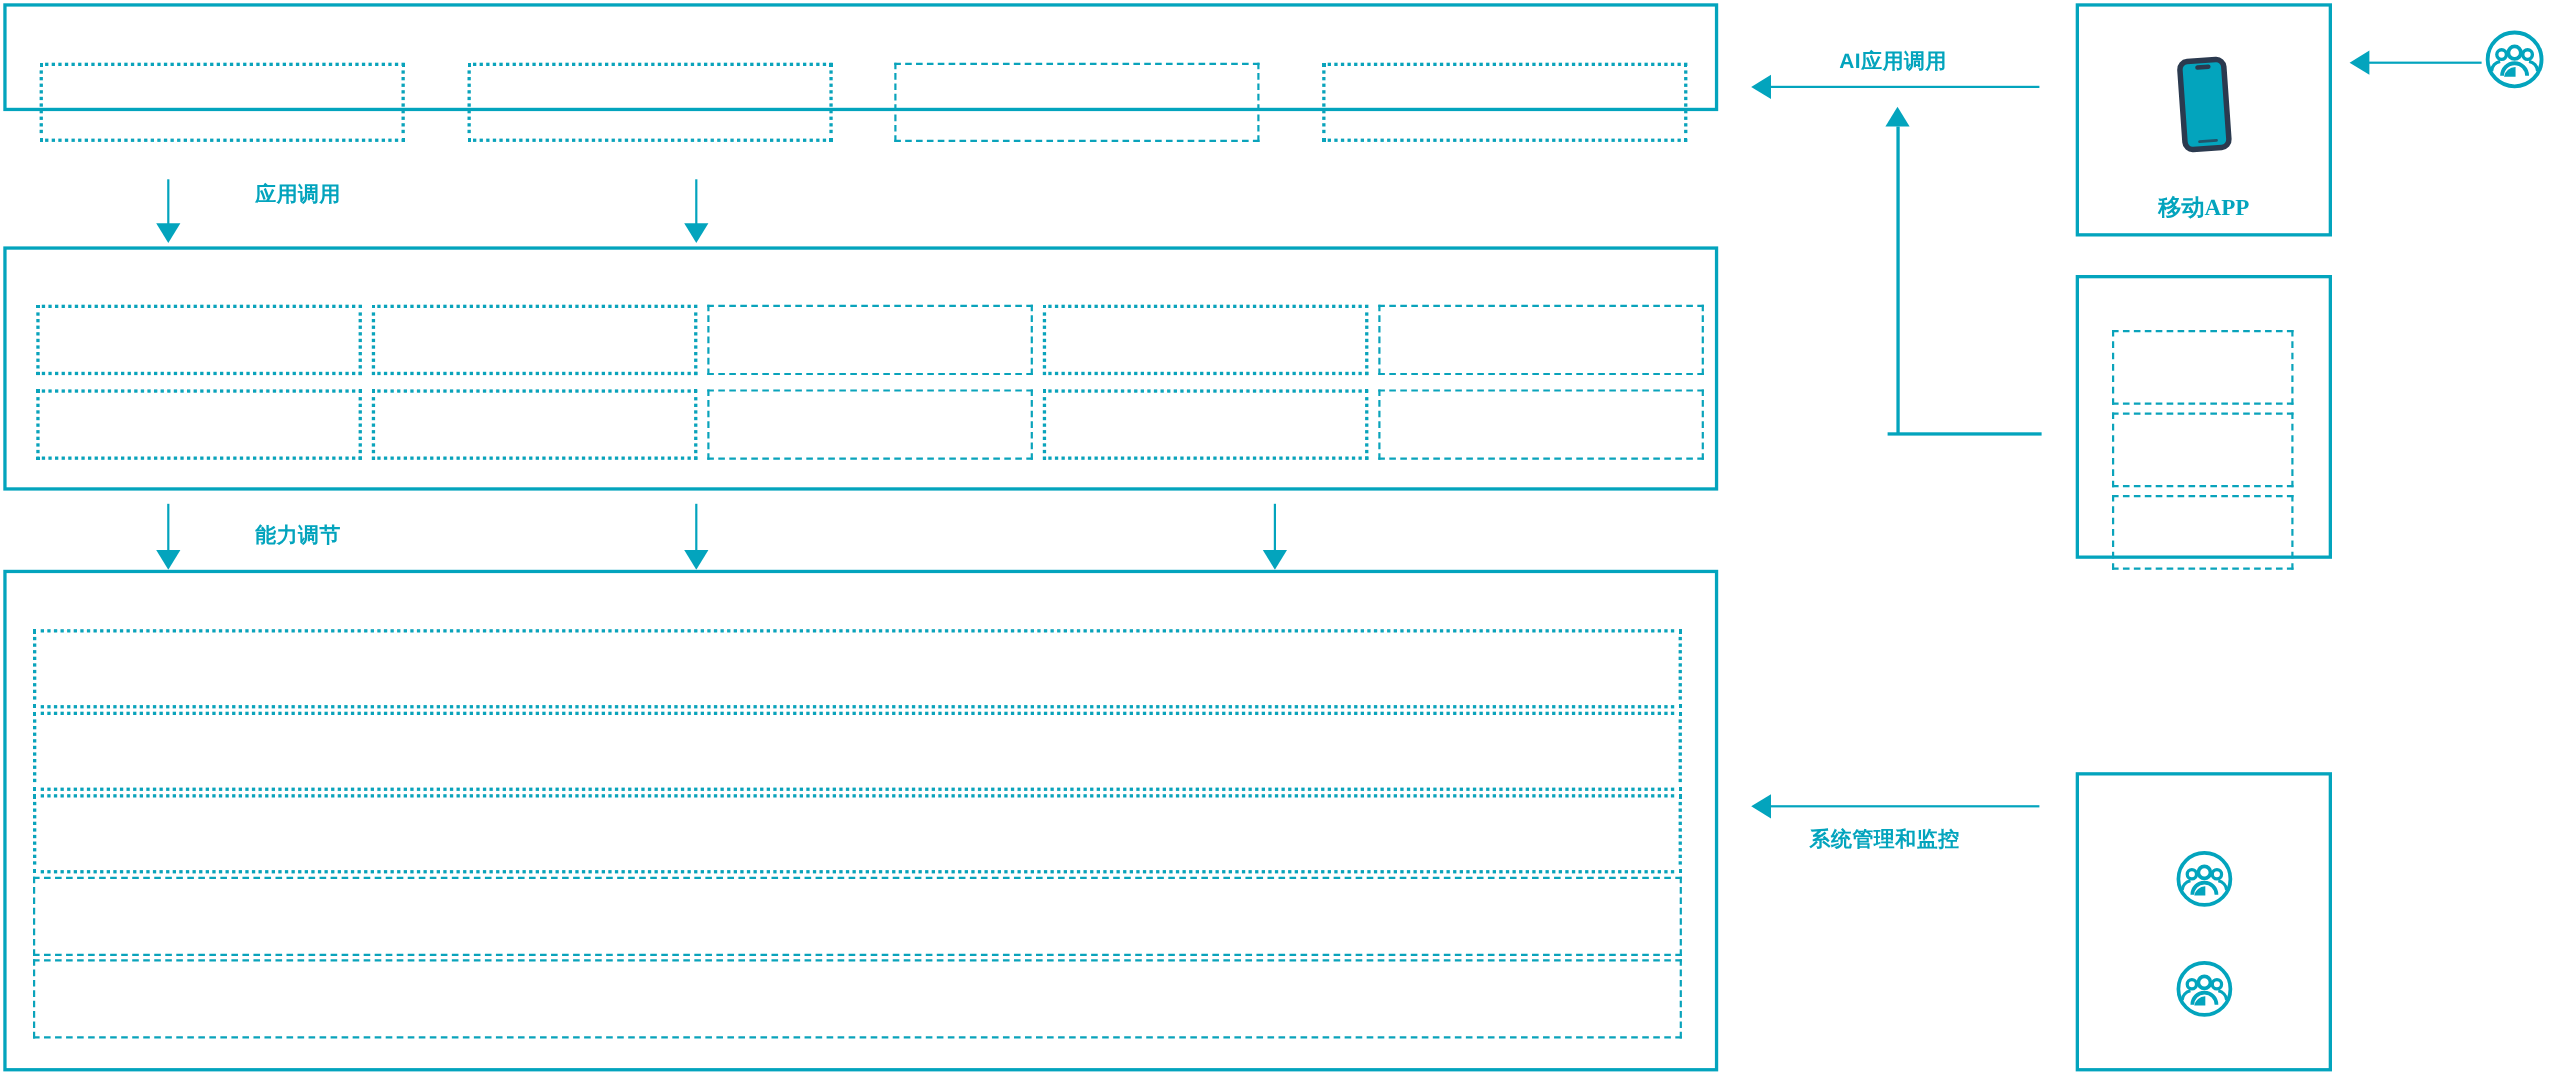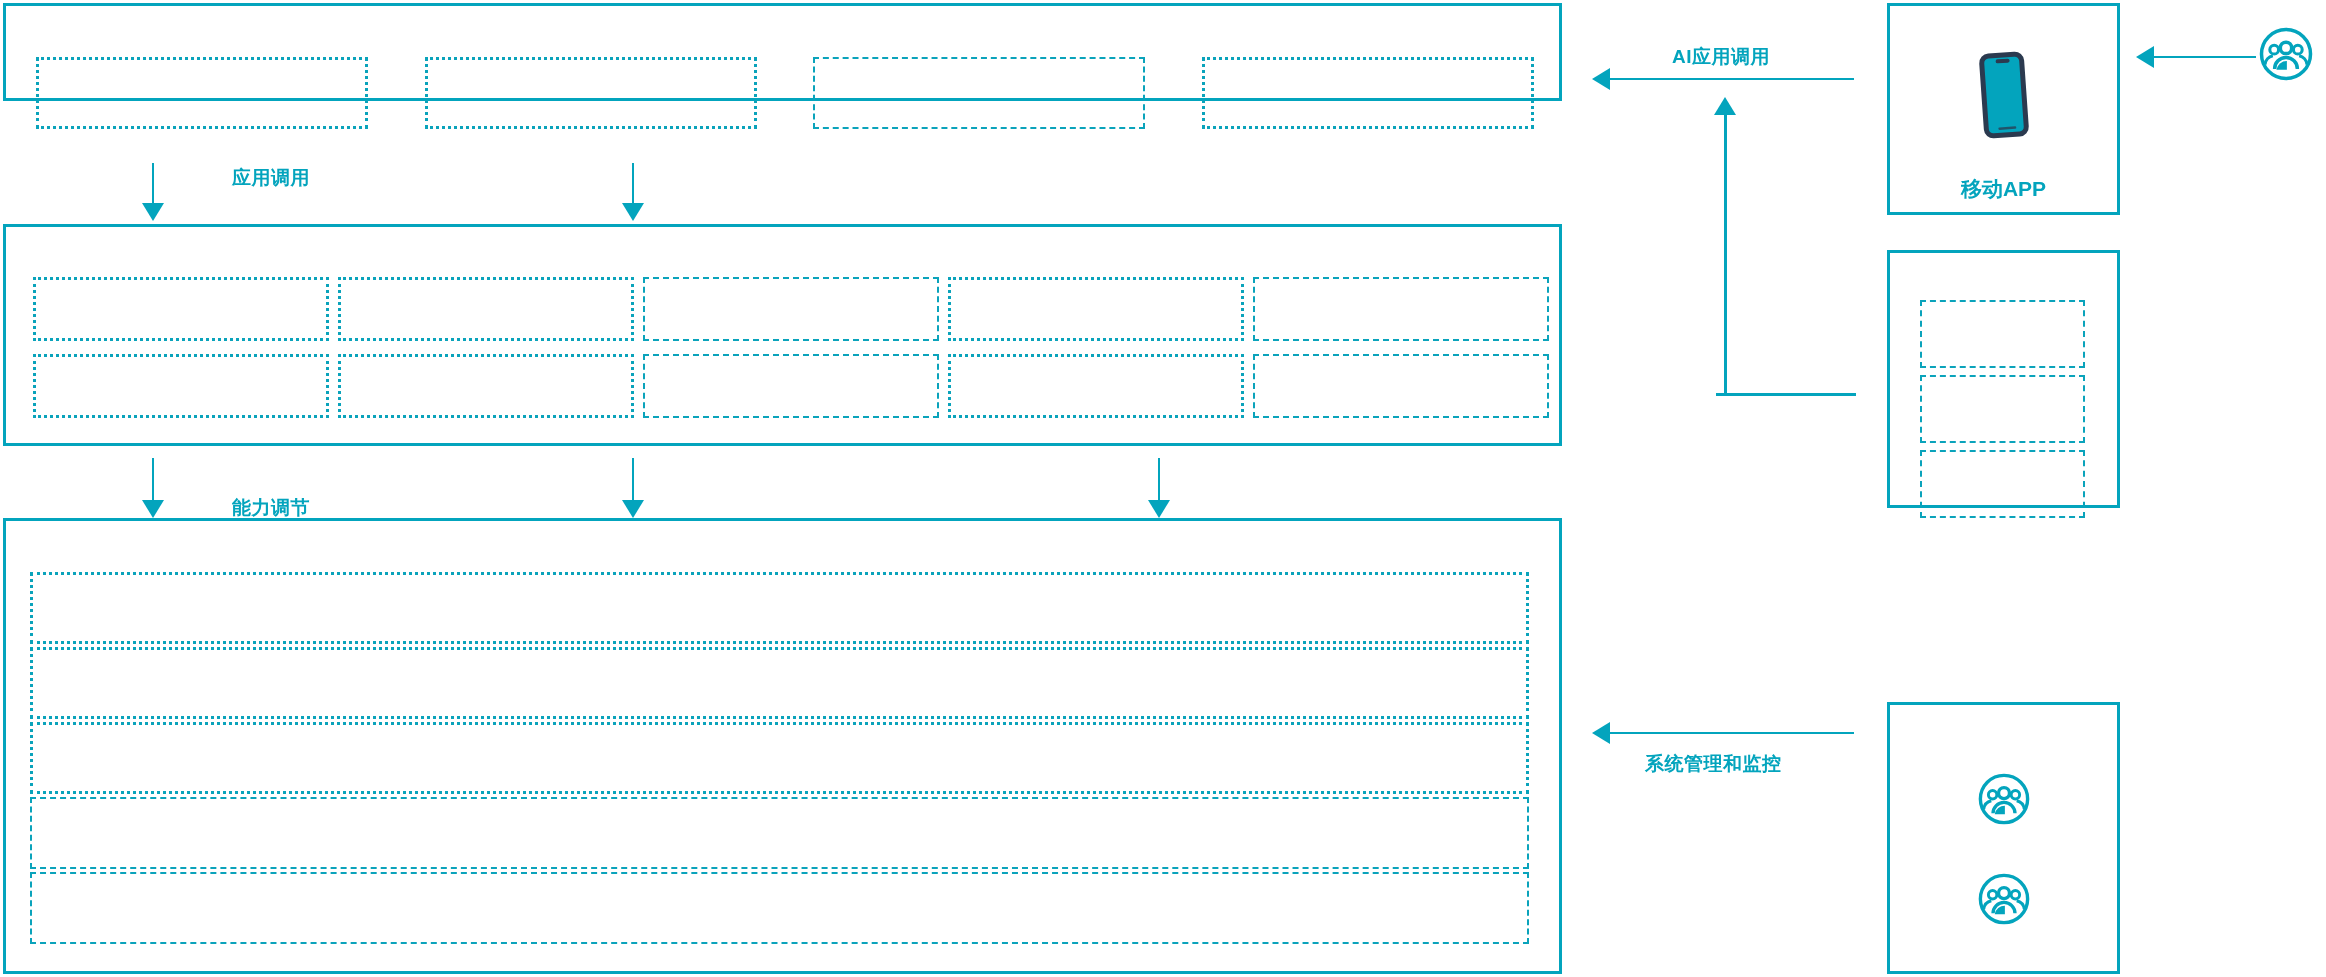--- a/index.html
+++ b/index.html
@@ -185,21 +185,21 @@
     <div class="head" style="top:42px;"></div>
   </div>
   <div class="arrow-down" style="left:622px; top:458px; height:60px;">
     <div class="shaft" style="height:44px;"></div>
     <div class="head" style="top:42px;"></div>
   </div>
   <div class="arrow-down" style="left:1148px; top:458px; height:60px;">
     <div class="shaft" style="height:44px;"></div>
     <div class="head" style="top:42px;"></div>
   </div>
-  <div class="lbl" style="left:232px; top:478px;margin-top:20px;">能力调节</div>
+  <div class="lbl" style="left:232px; top:478px;">能力调节</div>
 
   <div class="panel" style="left:3px; top:518px; width:1559px; height:456px;"></div>
 
   <div class="dbox dotted" style="left:30px; top:572px; width:1499px; height:72px;"></div>
   <div class="dbox dotted" style="left:30px; top:647px; width:1499px; height:72px;"></div>
   <div class="dbox dotted" style="left:30px; top:722px; width:1499px; height:72px;"></div>
   <div class="dbox fine" style="left:30px; top:797px; width:1499px; height:72px;"></div>
   <div class="dbox fine" style="left:30px; top:872px; width:1499px; height:72px;"></div>
 
   <div class="arrow-left" style="left:1592px; top:68px; width:262px;">
@@ -219,21 +219,21 @@
 
   <div class="icon" style="left:1974px; top:50px; width:60px; height:90px;">
     <svg width="60" height="90" viewBox="0 0 60 90">
       <g transform="rotate(-4 30 45)">
         <rect x="10" y="5" width="40" height="80" rx="7" ry="7" fill="#03a4bd" stroke="#2b3a4f" stroke-width="5"></rect>
         <rect x="24" y="9" width="14" height="4" rx="2" fill="#2b3a4f"></rect>
         <rect x="22" y="77" width="18" height="2.5" rx="1.2" fill="#2b3a4f" opacity="0.75"></rect>
       </g>
     </svg>
   </div>
-  <div class="caption" style="left:1887px; top:178px; width:233px;">移动APP</div>
+  <div class="caption" style="left:1887px; top:178px; width:233px;font-family:Liberation Serif, serif;">移动APP</div>
 
   <div class="arrow-left" style="left:2136px; top:46px; width:120px;">
     <div class="shaft" style="width:104px;"></div>
     <div class="head"></div>
   </div>
 
   <div class="icon" style="left:2258px; top:26px; width:56px; height:56px;">
     <svg width="56" height="56" viewBox="0 0 64 64">
       <circle cx="32" cy="32" r="28" fill="none" stroke="#03a4bd" stroke-width="4"></circle>
       <circle cx="32" cy="25" r="6.5" fill="none" stroke="#03a4bd" stroke-width="4"></circle>

